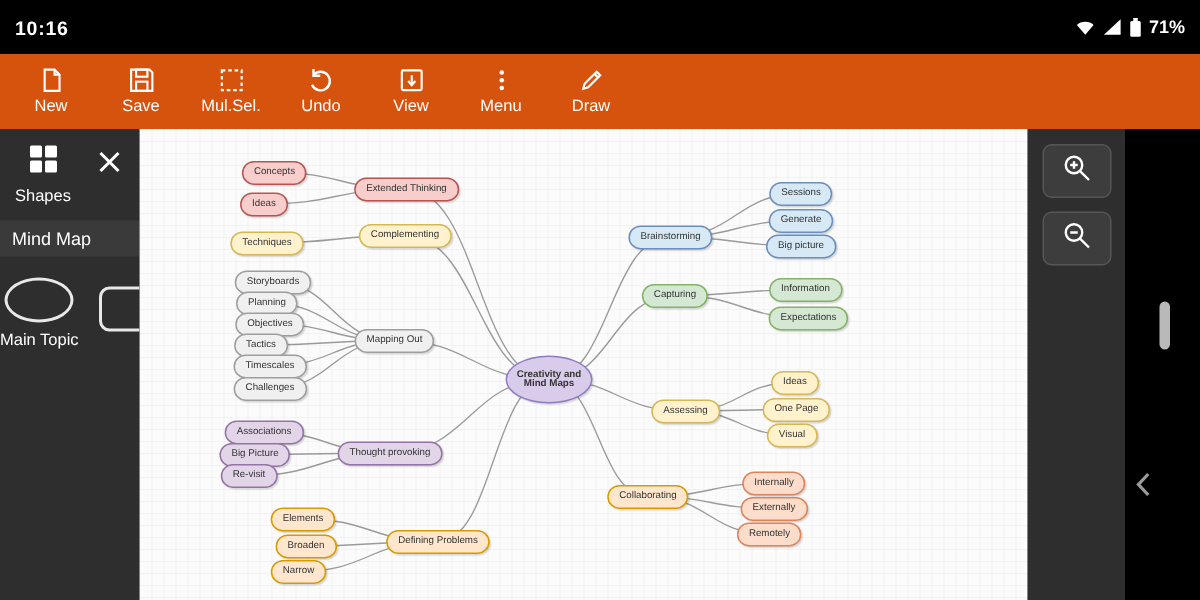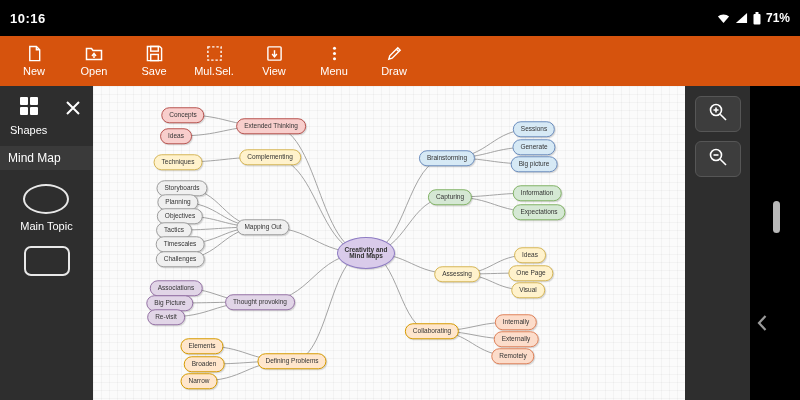--- a/index.html
+++ b/index.html
@@ -26,21 +26,21 @@
 
   
   .sidebar { width: 93px; background: #2e2e2e; color: #eee; display: flex;
              flex-direction: column; overflow: hidden; }
   .sb-top { display: flex; align-items: flex-start; justify-content: space-between;
             padding: 10px 8px 6px 10px; }
   .sb-shapes { display: flex; flex-direction: column; align-items: center; gap: 4px; cursor: pointer; }
   .sb-shapes-label { font-size: 11px; color: #fff; }
   .sb-close { padding: 4px; cursor: pointer; }
   .sb-section { background: #3a3a3a; padding: 5px 8px; font-size: 12px; color: #fff; margin-top: 4px; }
-  .sb-list { display: flex; flex-direction: column; align-items: center; padding-top: 14px; gap: 14px; }
+  .sb-list { display: flex; flex-direction: row; align-items: center; padding-top: 14px; gap: 14px; }
   .sb-item { display: flex; flex-direction: column; align-items: center; gap: 6px; cursor: pointer; }
   .sb-shape { width: 46px; height: 30px; border: 2px solid #e8e8e8; background: transparent; }
   .sb-shape.ellipse { border-radius: 50%; }
   .sb-shape.rounded-rect { border-radius: 7px; }
   .sb-item-label { font-size: 11px; color: #fff; white-space: nowrap; }
 
   
   .canvas-wrap { width: 592px; background: #0a0a0a; position: relative; }
   .canvas { position: absolute; left: 0; top: 0; width: 592px; height: 323px;
             background: #fbfbfb;
@@ -105,45 +105,44 @@
     <span>
       <svg width="17" height="17" viewBox="0 0 18 18" fill="none" stroke="#fff" stroke-width="1.5">
         <path d="M4 1.5 h7 l3.5 3.5 v11.5 h-10.5 z"></path>
           <path d="M11 1.5 v3.5 h3.5"></path>
       </svg>
     </span>
     <span class="tb-label">New</span>
   </div>
   <div class="tb-item">
     <span>
-      <svg width="18" height="17" viewBox="0 0 18 17" fill="none" stroke="#fff" stroke-width="1.5">
-        <path d="M1.5 3.5 h5 l1.5 2 h8.5 v9 h-15 z"></path>
-          <path d="M9 13 v-4"></path>
-          <path d="M7 11 l2 -2.5 2 2.5"></path>
-      </svg>
-    </span>
-    <span class="tb-label">Open</span>
-  </div>
-  <div class="tb-item">
-    <span>
       <svg width="17" height="17" viewBox="0 0 18 18" fill="none" stroke="#fff" stroke-width="1.5">
         <path d="M1.5 1.5 h13 l2 2 v13 h-15 z"></path>
           <rect x="5" y="1.5" width="8" height="5"></rect>
           <rect x="5" y="10" width="8" height="6.5"></rect>
       </svg>
     </span>
     <span class="tb-label">Save</span>
   </div>
   <div class="tb-item">
     <span>
       <svg width="17" height="17" viewBox="0 0 18 18" fill="none" stroke="#fff" stroke-width="1.5" stroke-dasharray="2.5 2">
         <rect x="2" y="2" width="14" height="14"></rect>
       </svg>
     </span>
     <span class="tb-label">Mul.Sel.</span>
+  </div>
+  <div class="tb-item">
+    <span>
+      <svg width="18" height="17" viewBox="0 0 18 17" fill="none" stroke="#fff" stroke-width="1.6">
+        <path d="M4 5 a6.2 6.2 0 1 1 -1 6.5"></path>
+          <path d="M4 1 v4.5 h4.5"></path>
+      </svg>
+    </span>
+    <span class="tb-label">Undo</span>
   </div>
   <div class="tb-item">
     <span>
       <svg width="17" height="17" viewBox="0 0 18 18" fill="none" stroke="#fff" stroke-width="1.5">
         <rect x="2" y="2" width="14" height="14" rx="1"></rect>
           <path d="M9 5.5 v6"></path>
           <path d="M6.5 9.5 l2.5 3 2.5 -3"></path>
       </svg>
     </span>
     <span class="tb-label">View</span>

